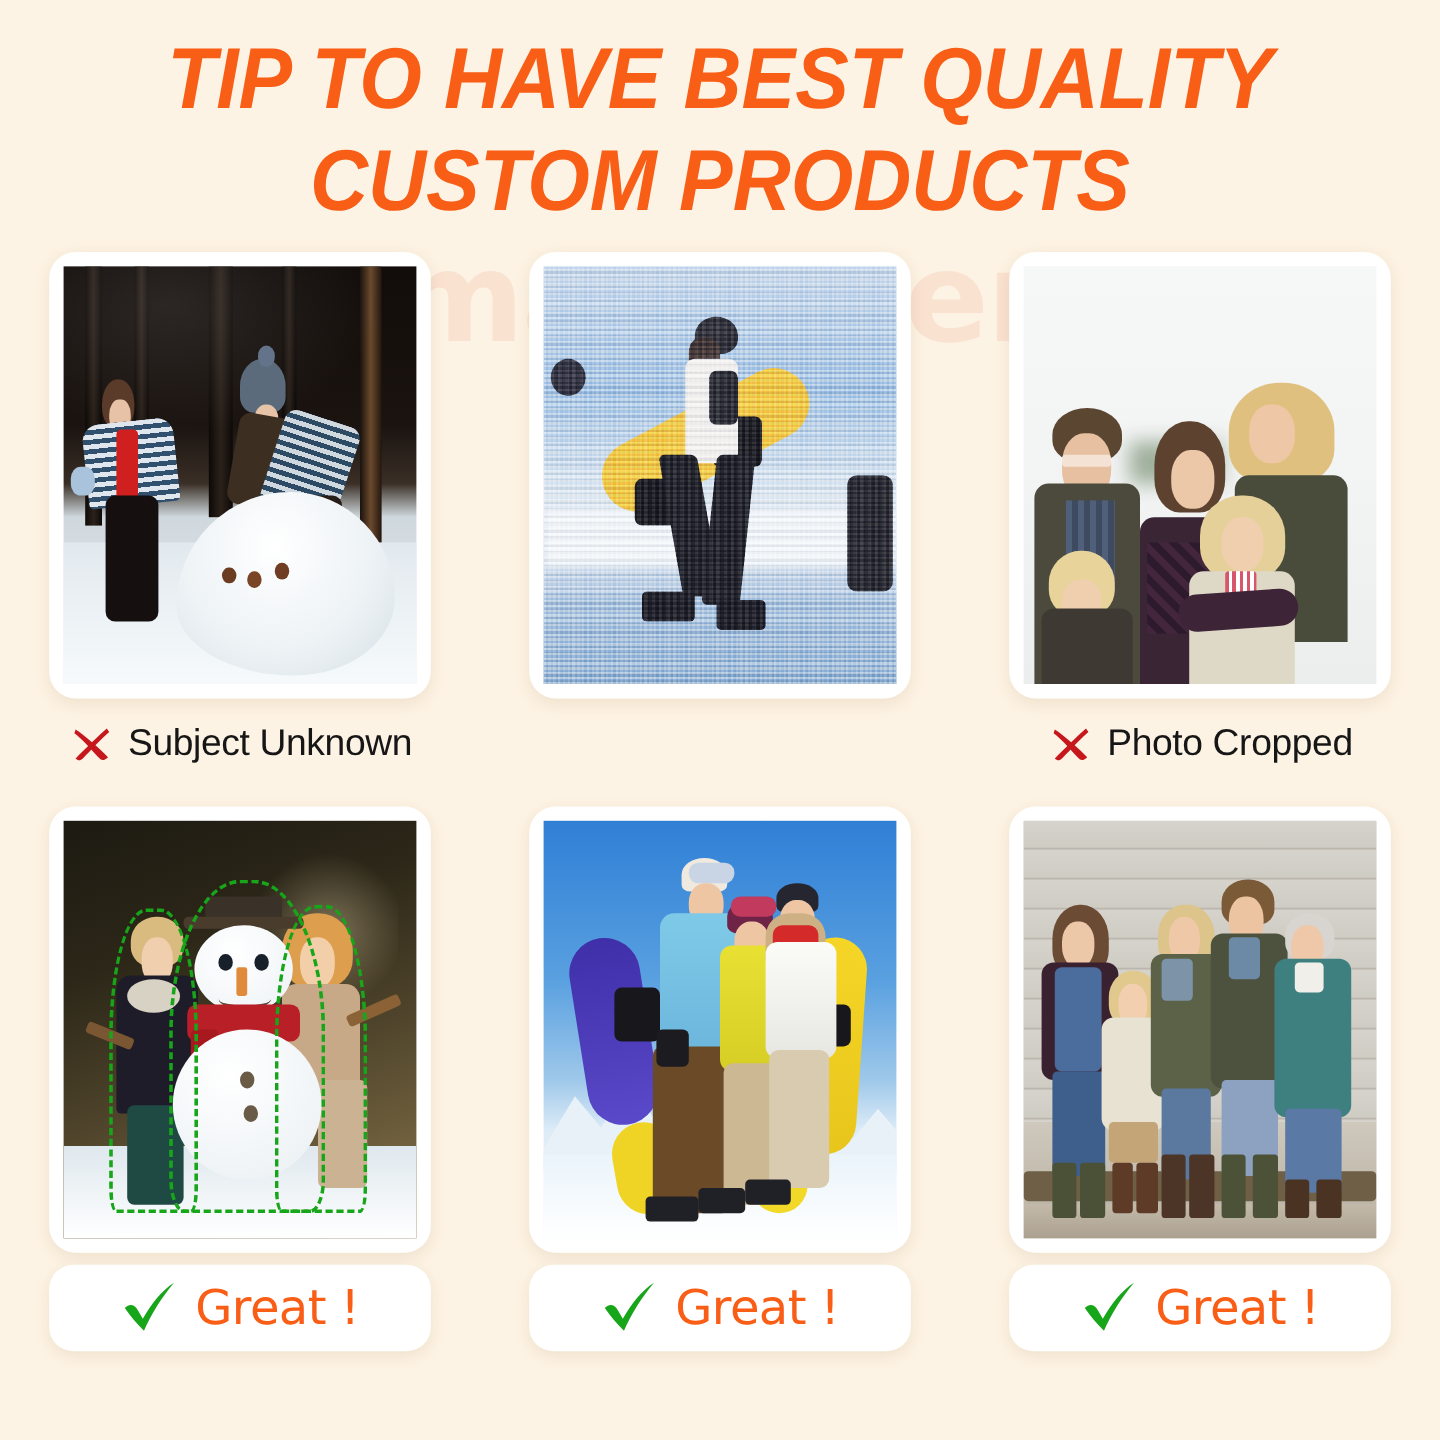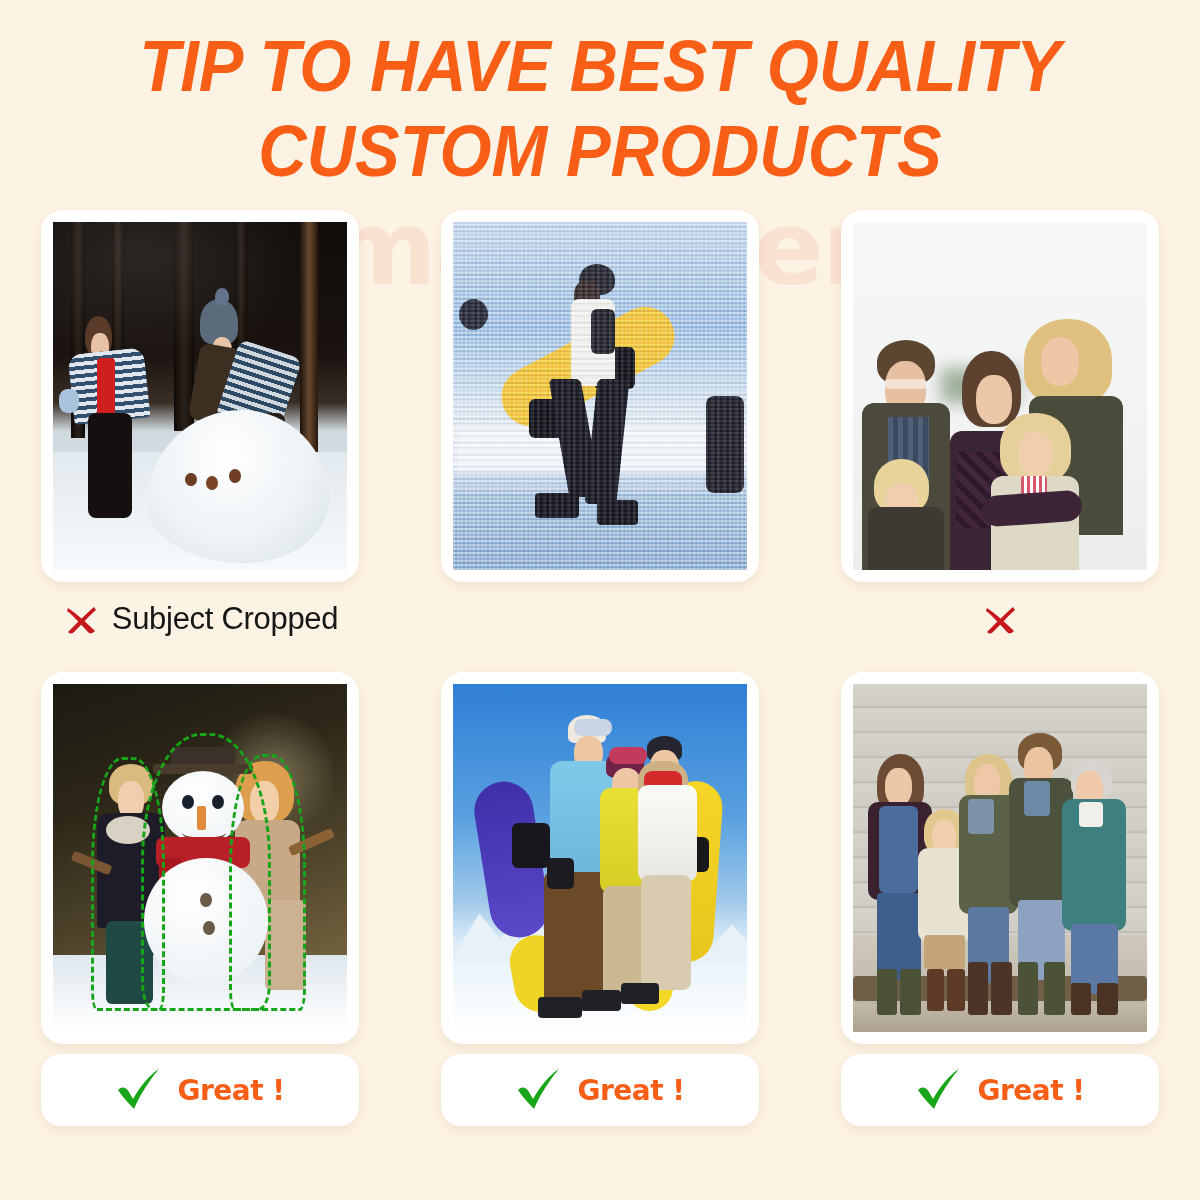--- a/index.html
+++ b/index.html
@@ -98,22 +98,22 @@
     margin-top:10px;
     width:318px;
     height:72px;
     display:flex;
     align-items:center;
     justify-content:center;
     gap:14px;
   }
   .great-card .txt {
     font-family:"DejaVu Sans", sans-serif;
-    font-weight:700;
-    font-size:28px;
+    font-weight:400;
+    font-size:40px;
     color:#F95E16;
     letter-spacing:-0.5px;
     text-align:right;
   }
   svg.ico { display:block; }
 
   
   
   .lyr { position:absolute; }
 
@@ -224,21 +224,21 @@
         <div class="lyr" style="left:60%;top:71%;width:4%;height:4%;background:#6e3d23;border-radius:50%"></div>
       </div>
     </div>
     <div class="label">
       <span>
         <svg class="ico" width="38" height="38" viewBox="0 0 38 38">
           <path d="M6 8 C14 13, 26 24, 33 31 C31 33, 29 34, 27 33 C21 27, 11 15, 5 11 Z" fill="#C5171C"></path>
           <path d="M32 7 C25 13, 13 25, 6 32 C8 34, 10 34, 12 32 C19 25, 29 14, 34 10 Z" fill="#C5171C"></path>
         </svg>
       </span>
-      <span class="txt">Subject Cropped</span>
+      <span class="txt">Subject Unknown</span>
     </div>
   </div>
 
   <div class="cell">
     <div class="card r1 lowres">
       <div class="photo p2">
         <div class="lyr" style="left:0;top:58%;width:100%;height:14%;background:#f3f7fb;filter:blur(3px)"></div>
         <div class="lyr" style="left:0;top:78%;width:100%;height:22%;background:linear-gradient(180deg,#a9c3de,#8fb0d2)"></div>
 
         <div class="board" style="left:14%;top:33%;width:64%;height:17%;transform:rotate(-28deg)"></div>
@@ -294,20 +294,21 @@
         <div class="f" style="left:44%;top:78%;width:34%;height:9%;background:#3d2436;border-radius:18px;transform:rotate(-4deg)"></div>
       </div>
     </div>
     <div class="label">
       <span>
         <svg class="ico" width="38" height="38" viewBox="0 0 38 38">
           <path d="M6 8 C14 13, 26 24, 33 31 C31 33, 29 34, 27 33 C21 27, 11 15, 5 11 Z" fill="#C5171C"></path>
           <path d="M32 7 C25 13, 13 25, 6 32 C8 34, 10 34, 12 32 C19 25, 29 14, 34 10 Z" fill="#C5171C"></path>
         </svg>
       </span>
+      <span class="txt">Photo Cropped</span>
     </div>
   </div>
 
   <div class="cell">
     <div class="card r2">
       <div class="photo p4">
         <div class="lyr" style="left:55%;top:6%;width:40%;height:40%;background:radial-gradient(circle,rgba(255,235,190,.35),transparent 70%)"></div>
         <div class="snowground"></div>
 
         <div class="lyr" style="left:19%;top:23%;width:15%;height:12%;background:#d9bb7f;border-radius:48% 48% 40% 40%"></div>

